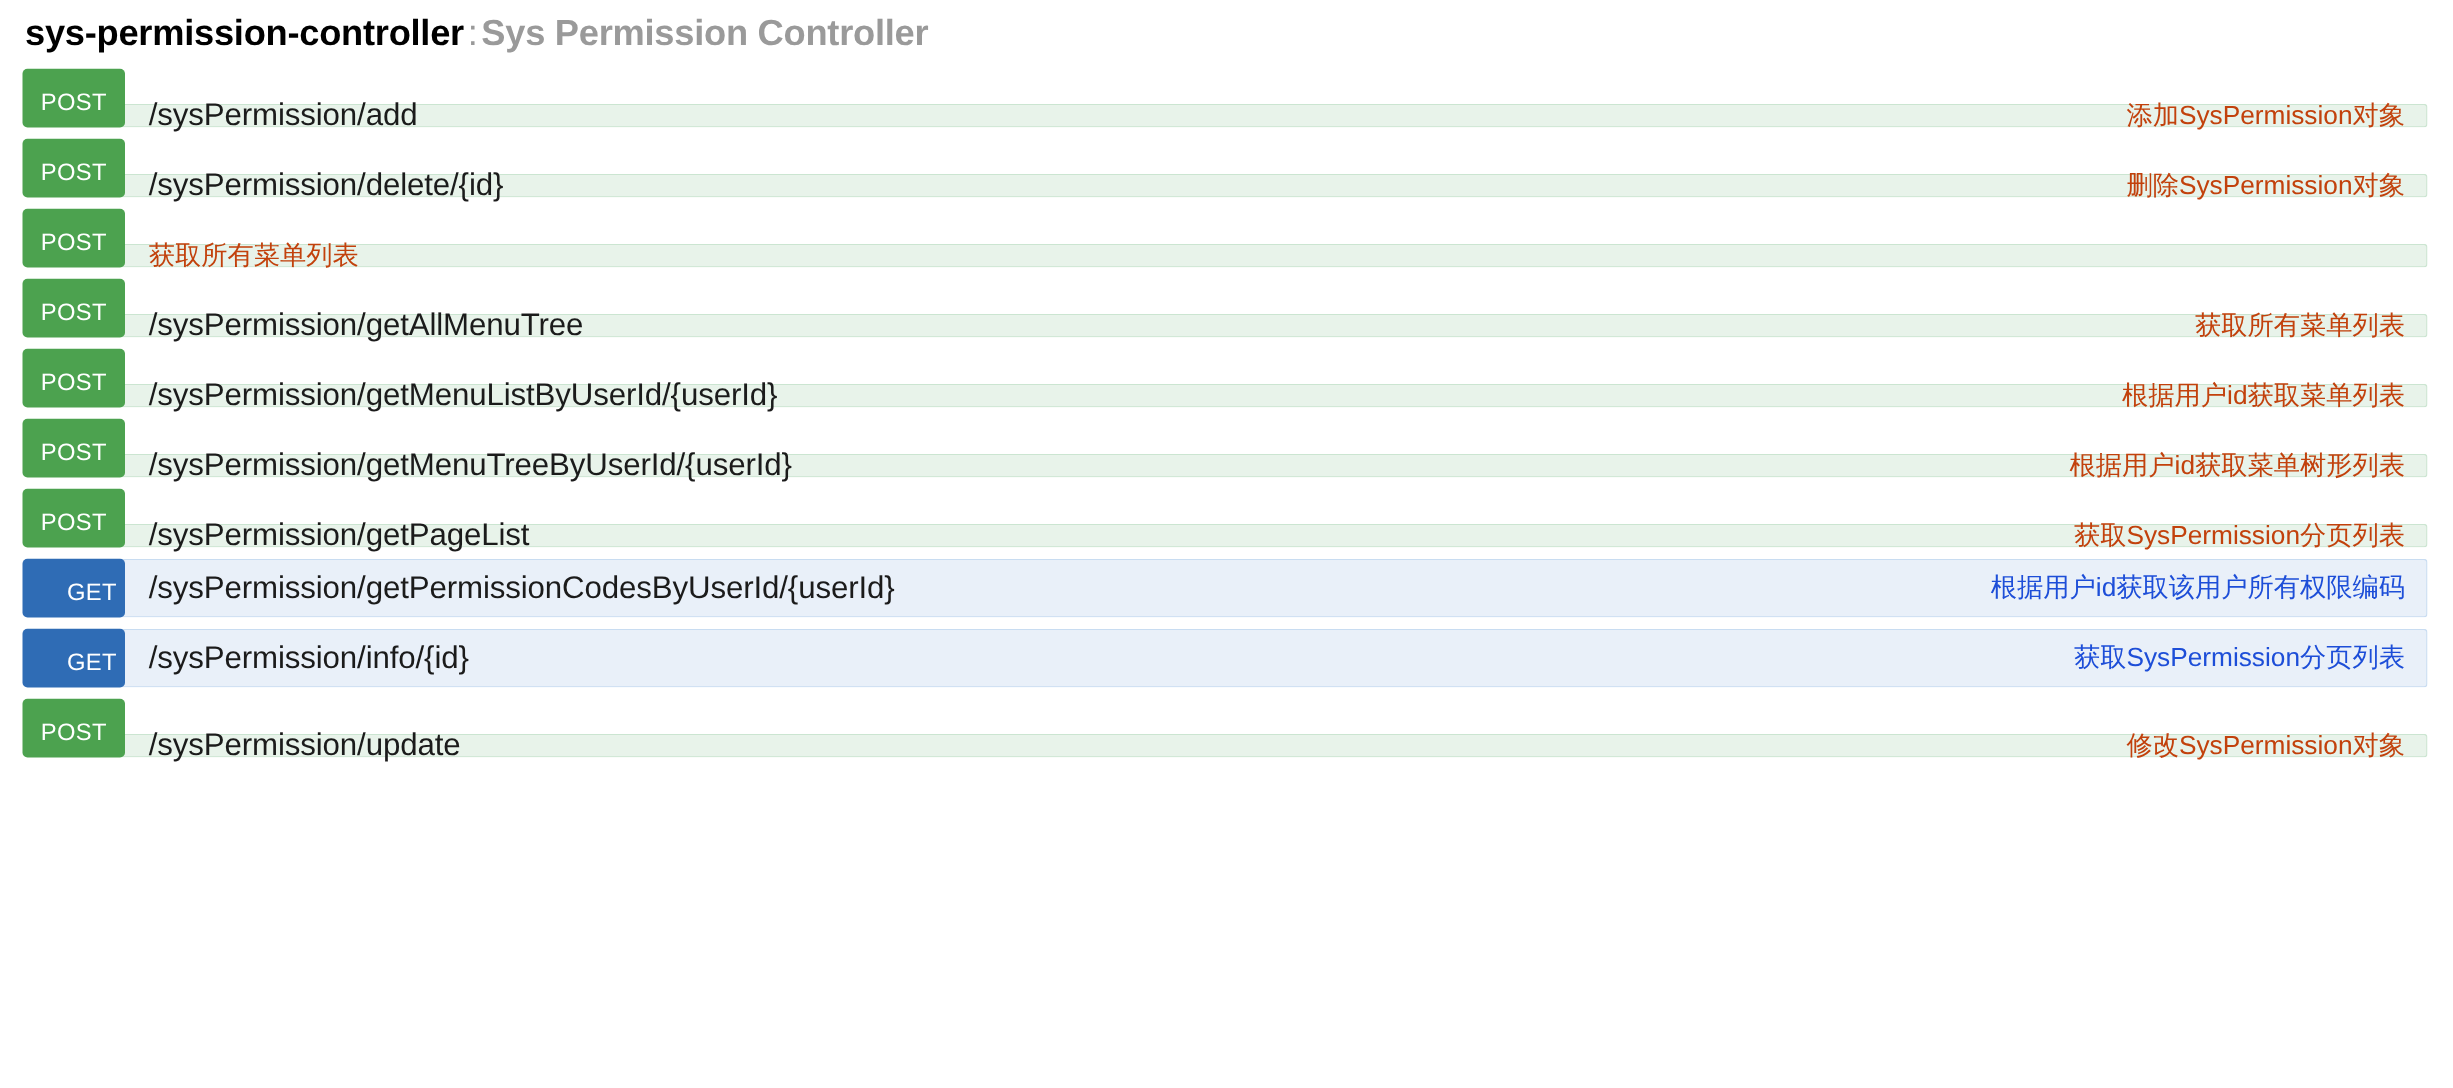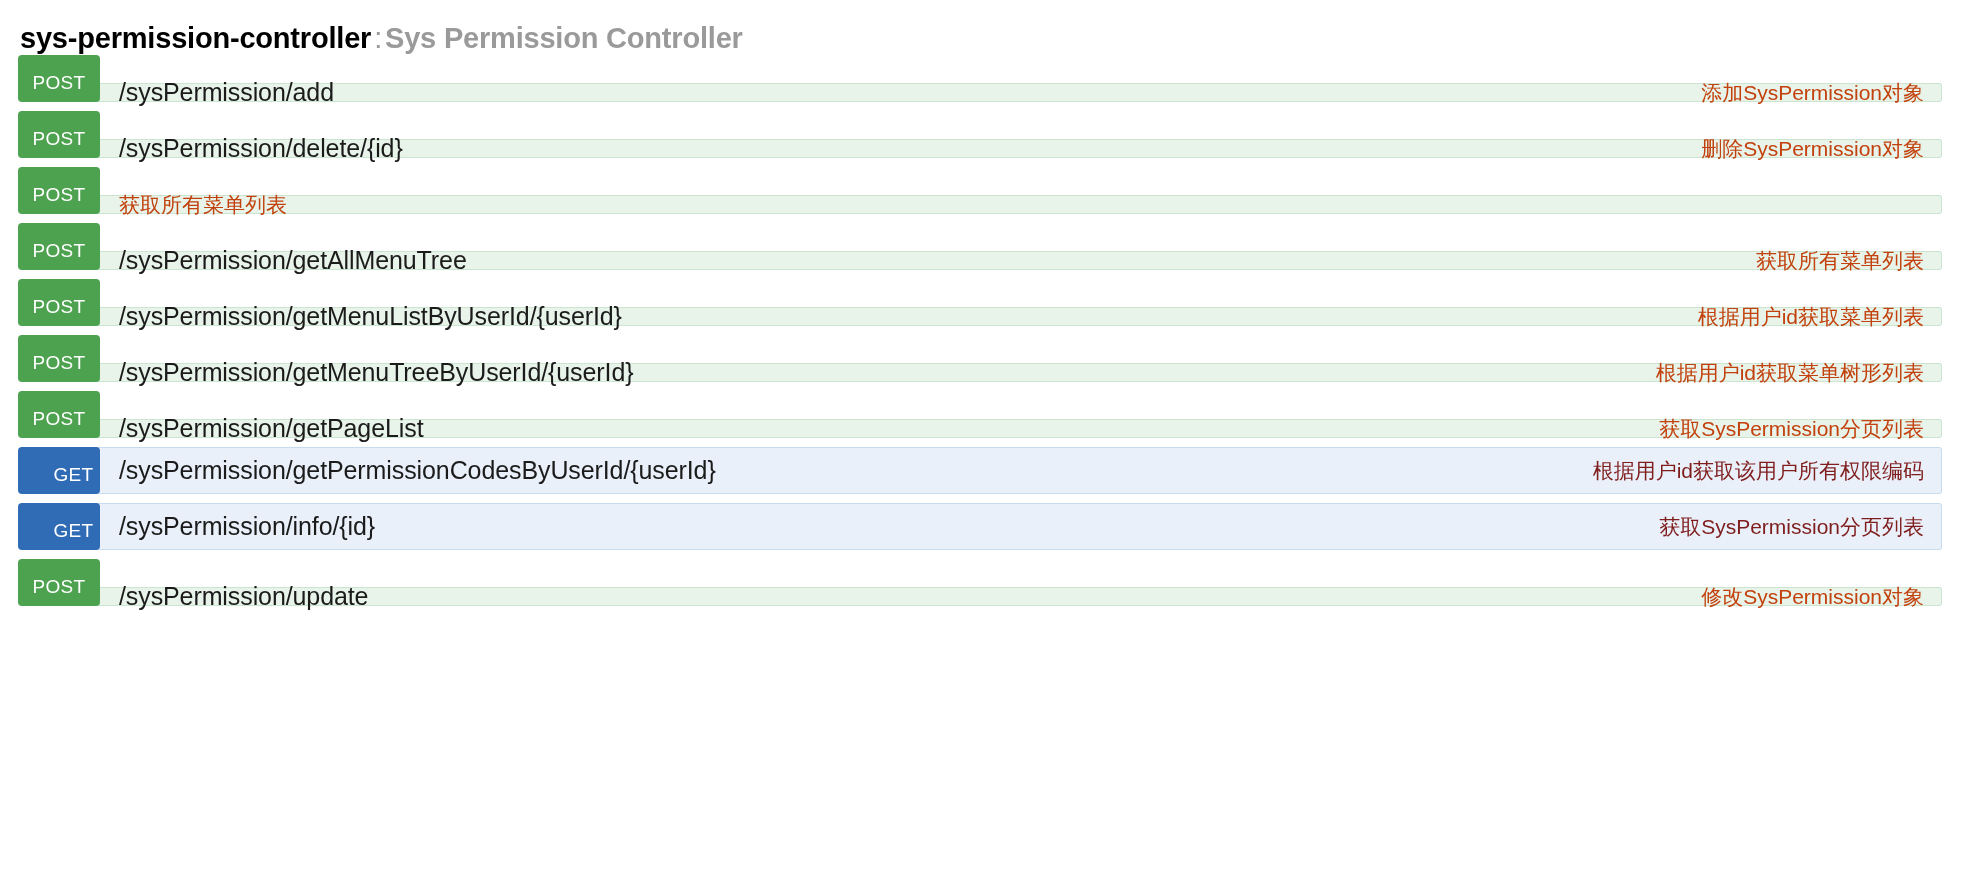--- a/index.html
+++ b/index.html
@@ -16,23 +16,23 @@
     width: 1962px;
     height: 870px;
     position: relative;
     padding: 0 20px 0 18px;
   }
 
   
   .resource-header {
     height: 55px;
     display: flex;
-    align-items: flex-end;
+    align-items: flex-start;
     justify-content: space-between;
-    padding: 0 6px 0 2px;
+    padding: 10px 6px 0 2px;
   }
 
   .resource-heading {
     font-size: 29px;
     line-height: 34px;
     white-space: nowrap;
     letter-spacing: -0.2px;
   }
   .resource-name {
     font-weight: bold;
@@ -132,21 +132,21 @@
     margin-top: 28px;
   }
   .operation.post .op-summary { color: #c2410c; }
 
   
   .operation.get .op-method { background: #2f6cb5; padding-left: 29px; }
   .operation.get .op-body {
     background: #e9f0f9;
     border-color: #c8dcf1;
   }
-  .operation.get .op-summary { color: #7f1d1d; }
+  .operation.get .op-summary { color: #1d4ed8; }
 </style>
 </head>
 <body>
 
 <div class="page">
 
   <div class="resource-header">
     <div class="resource-heading">
       <span class="resource-name">sys-permission-controller</span><span class="resource-sep">:</span><span class="resource-desc">Sys Permission Controller</span>
     </div>

